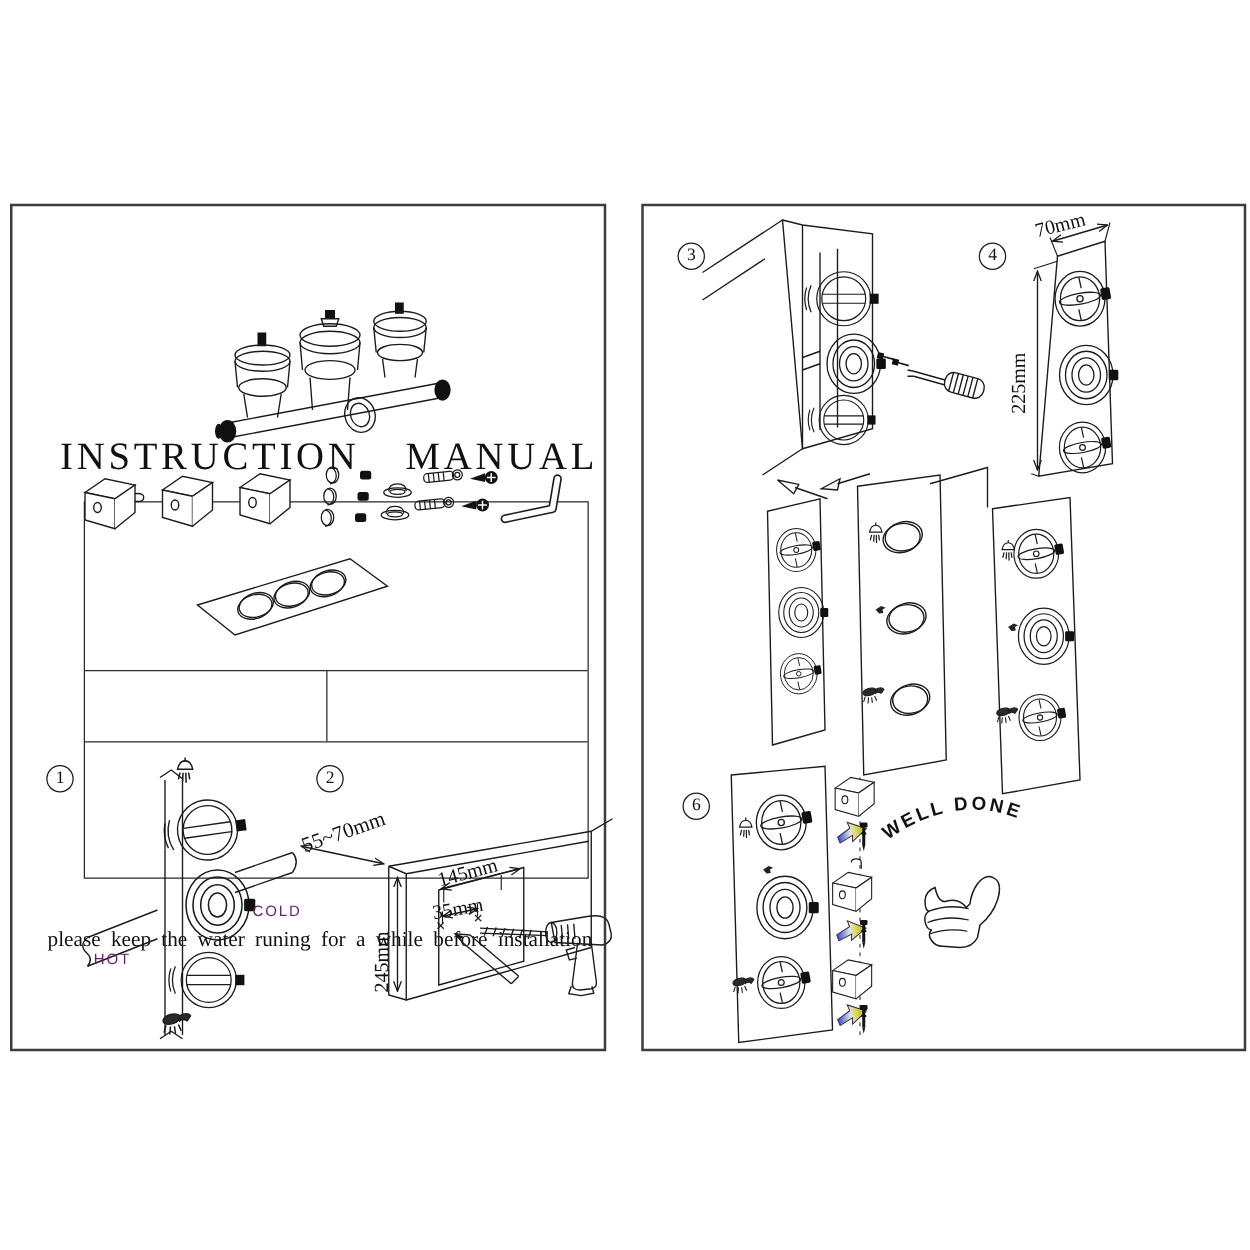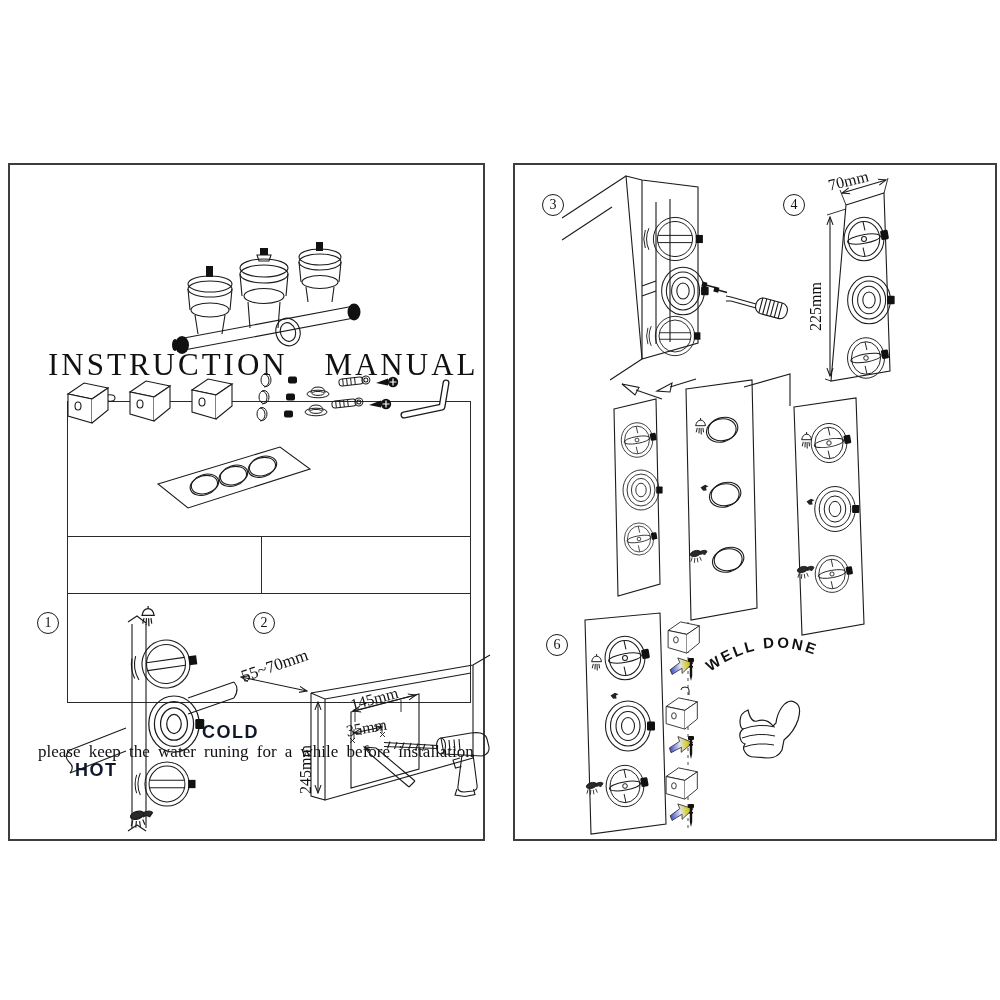--- a/index.html
+++ b/index.html
@@ -12,22 +12,22 @@
         font-size:17px;word-spacing:4px;white-space:nowrap;}
   .inner-box{position:absolute;left:57px;top:236px;width:402px;height:300px;
              border:1.5px solid #2a2a2a;}
   .hdiv1{position:absolute;left:0;top:134px;width:100%;border-top:1.5px solid #2a2a2a;}
   .hdiv2{position:absolute;left:0;top:191px;width:100%;border-top:1.5px solid #2a2a2a;}
   .vdiv{position:absolute;left:193px;top:134px;height:57px;border-left:1.5px solid #2a2a2a;}
   .circ{position:absolute;width:20px;height:20px;border:1.5px solid #1b1b1b;border-radius:50%;
         display:flex;align-items:center;justify-content:center;font-size:14px;background:#fff;}
   .dim{position:absolute;font-family:"Liberation Serif",serif;font-size:16px;color:#111;
        white-space:nowrap;transform-origin:center center;}
-  .lbl{position:absolute;font-family:"Liberation Sans",sans-serif;font-weight:bold;
-       font-size:18px;letter-spacing:1.5px;color:#0f172a;}
+  .lbl{position:absolute;font-family:"Liberation Sans",sans-serif;font-weight:normal;
+       font-size:12px;letter-spacing:1.5px;color:#701a75;}
   svg.draw{position:absolute;overflow:visible;}
 </style>
 </head>
 <body>
 
 <div class="canvas">
 
   <svg width="0" height="0" style="position:absolute" aria-hidden="true">
     <defs>
       <marker id="ah" viewBox="0 0 10 10" refX="9" refY="5" markerWidth="8" markerHeight="8" orient="auto-start-reverse">

